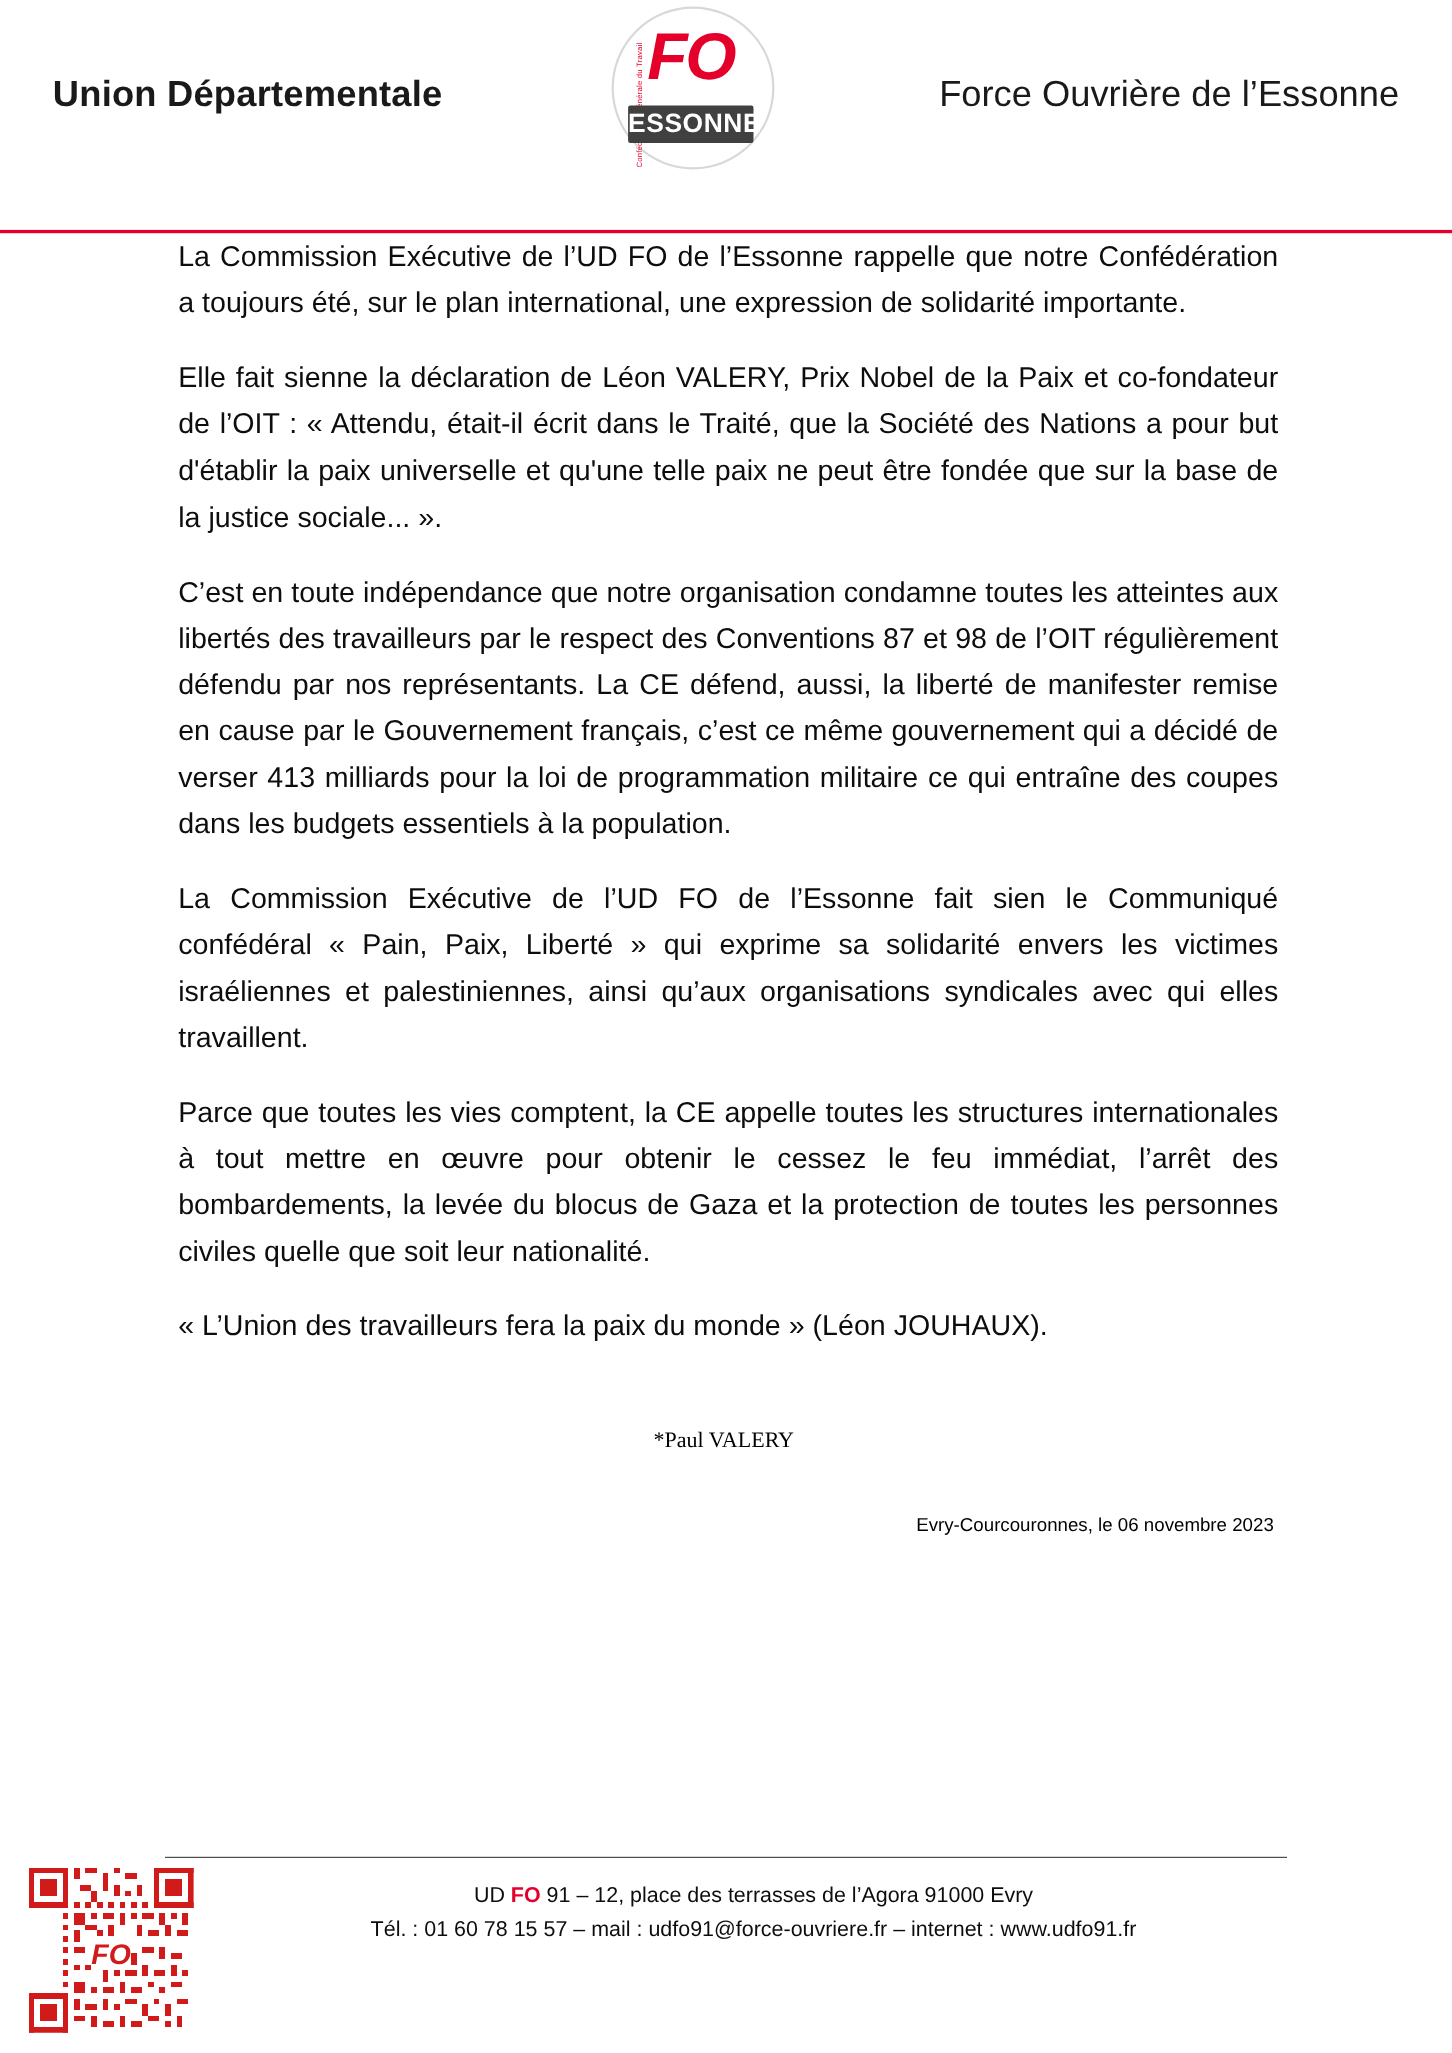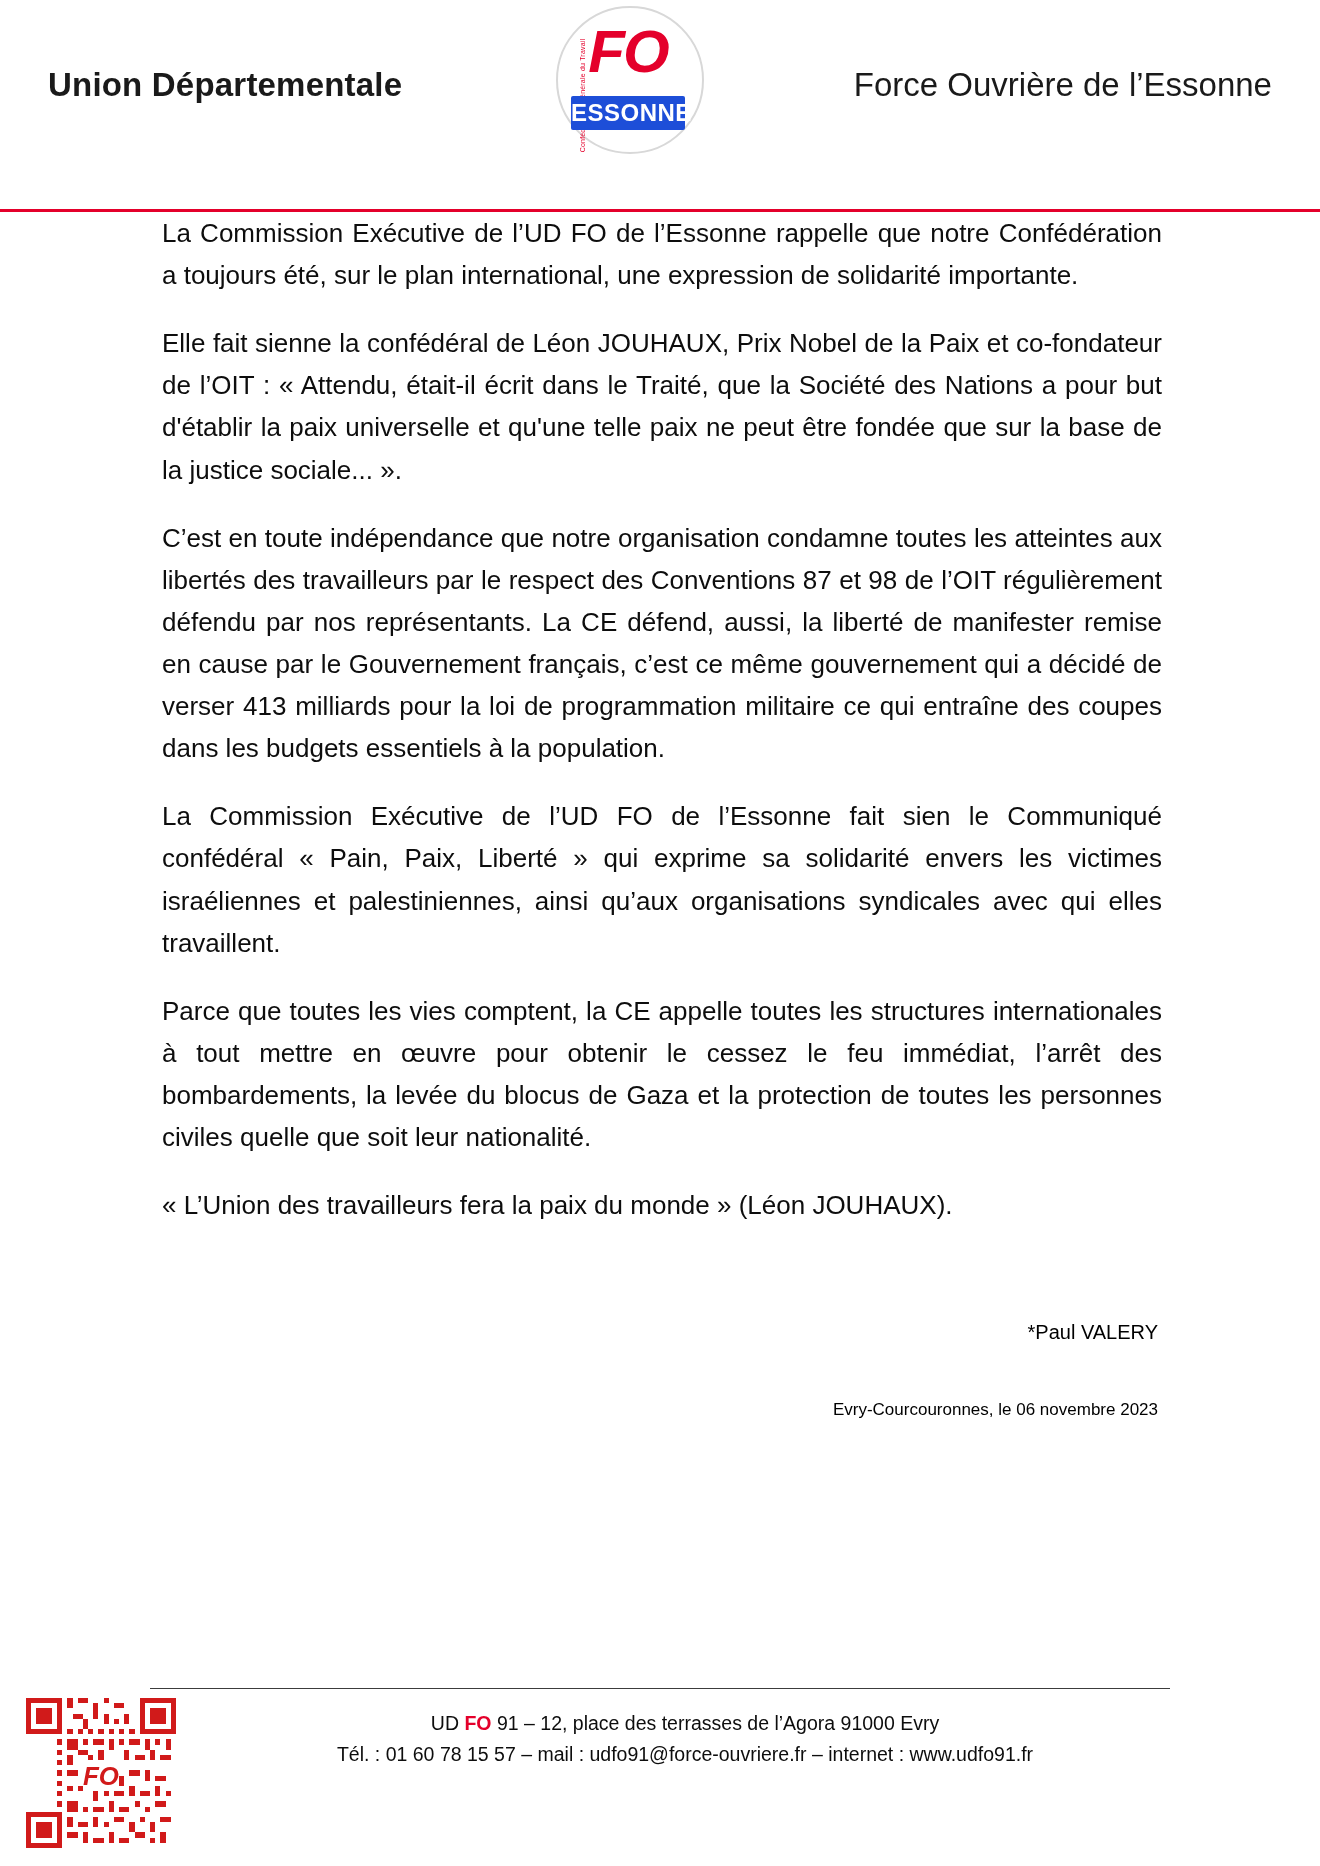--- a/index.html
+++ b/index.html
@@ -82,21 +82,21 @@
     transform: rotate(-90deg) translate(0px, -46px);
     transform-origin: center center;
     letter-spacing: 0.2px;
   }
   .logo-band {
     position: absolute;
     left: 28px;
     top: 96px;
     width: 114px;
     height: 34px;
-    background: #1d4ed8;
+    background: #404040;
     border-radius: 2px;
     color: #ffffff;
     font-size: 24px;
     font-weight: bold;
     text-align: right;
     line-height: 34px;
     letter-spacing: 0.5px;
   }
   .header-rule {
     position: absolute;
@@ -124,24 +124,25 @@
   p.body-par {
     font-size: 26px;
     line-height: 1.62;
     text-align: justify;
     margin: 0 0 26px 4px;
     color: #0d0d0d;
   }
   p.body-par:last-of-type { margin-bottom: 0; }
 
   .signature {
-    text-align: right;
+    text-align: center;
     font-size: 20px;
-    margin-top: 95px;
+    margin-top: 72px;
     padding-right: 4px;
+    font-family: Liberation Serif, serif;
   }
   .dateline {
     text-align: right;
     font-size: 17px;
     margin-top: 56px;
     padding-right: 4px;
   }
 
   
   .footer {
@@ -197,21 +198,21 @@
 
     <div class="header-right">Force Ouvrière de l’Essonne</div>
   </div>
   <div class="header-rule"></div>
 </div>
 
 <div class="page">
 
 
   <p class="body-par">La Commission Exécutive de l’UD FO de l’Essonne rappelle que notre Confédération a toujours été, sur le plan international, une expression de solidarité importante.</p>
-  <p class="body-par">Elle fait sienne la confédéral de Léon JOUHAUX, Prix Nobel de la Paix et co-fondateur de l’OIT : « Attendu, était-il écrit dans le Traité, que la Société des Nations a pour but d'établir la paix universelle et qu'une telle paix ne peut être fondée que sur la base de la justice sociale... ».</p>
+  <p class="body-par">Elle fait sienne la déclaration de Léon VALERY, Prix Nobel de la Paix et co-fondateur de l’OIT : « Attendu, était-il écrit dans le Traité, que la Société des Nations a pour but d'établir la paix universelle et qu'une telle paix ne peut être fondée que sur la base de la justice sociale... ».</p>
   <p class="body-par">C’est en toute indépendance que notre organisation condamne toutes les atteintes aux libertés des travailleurs par le respect des Conventions 87 et 98 de l’OIT régulièrement défendu par nos représentants. La CE défend, aussi, la liberté de manifester remise en cause par le Gouvernement français, c’est ce même gouvernement qui a décidé de verser 413 milliards pour la loi de programmation militaire ce qui entraîne des coupes dans les budgets essentiels à la population.</p>
   <p class="body-par">La Commission Exécutive de l’UD FO de l’Essonne fait sien le Communiqué confédéral « Pain, Paix, Liberté » qui exprime sa solidarité envers les victimes israéliennes et palestiniennes, ainsi qu’aux organisations syndicales avec qui elles travaillent.</p>
   <p class="body-par">Parce que toutes les vies comptent, la CE appelle toutes les structures internationales à tout mettre en œuvre pour obtenir le cessez le feu immédiat, l’arrêt des bombardements, la levée du blocus de Gaza et la protection de toutes les personnes civiles quelle que soit leur nationalité.</p>
   <p class="body-par">« L’Union des travailleurs fera la paix du monde » (Léon JOUHAUX).</p>
 
   <div class="signature">*Paul VALERY</div>
   <div class="dateline">Evry-Courcouronnes, le 06 novembre 2023</div>
 </div>
 
 <div class="footer">

